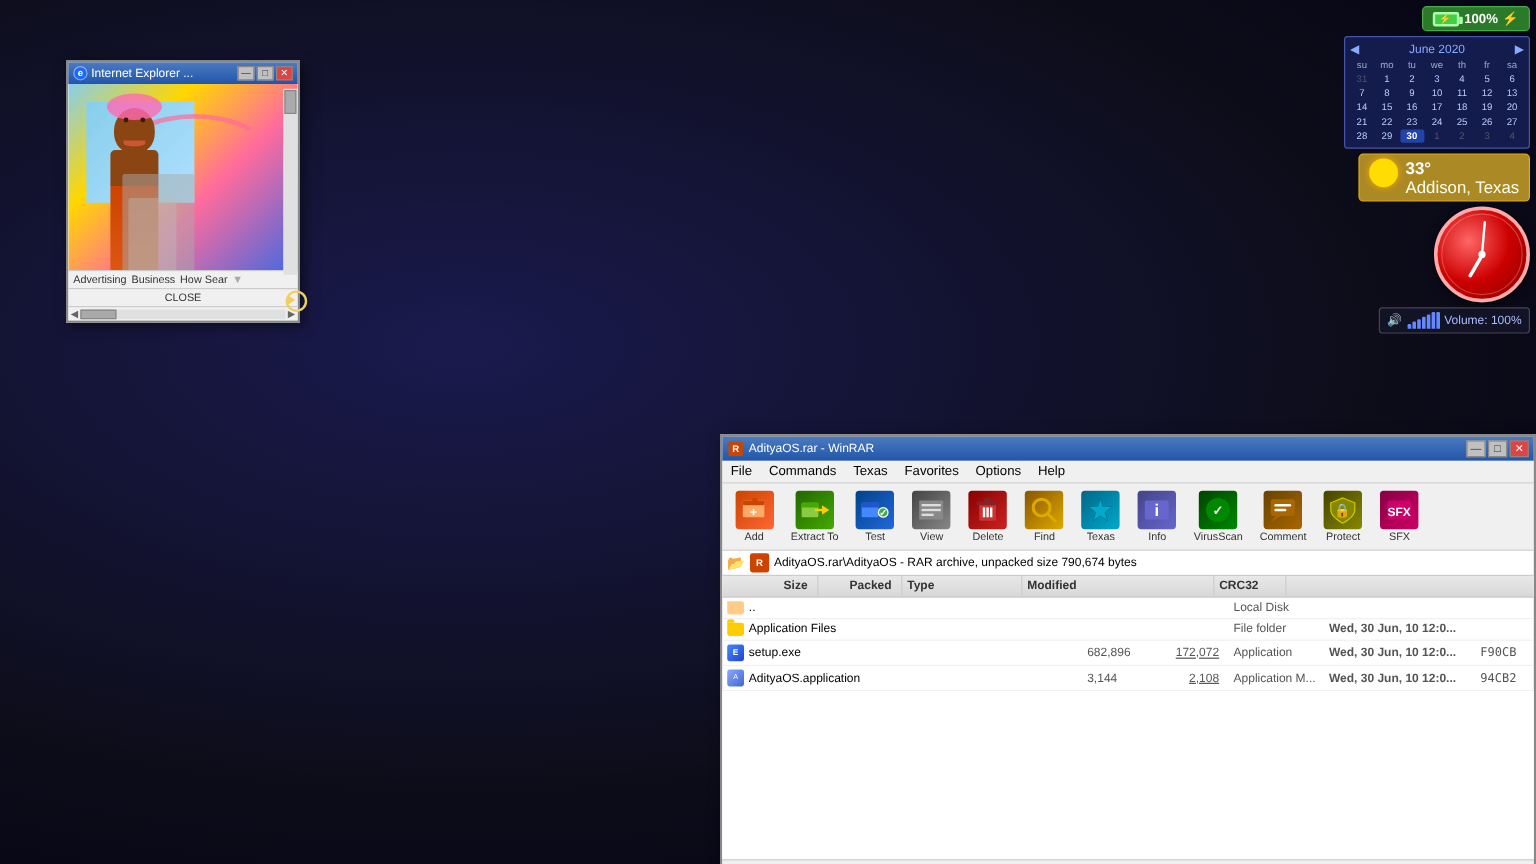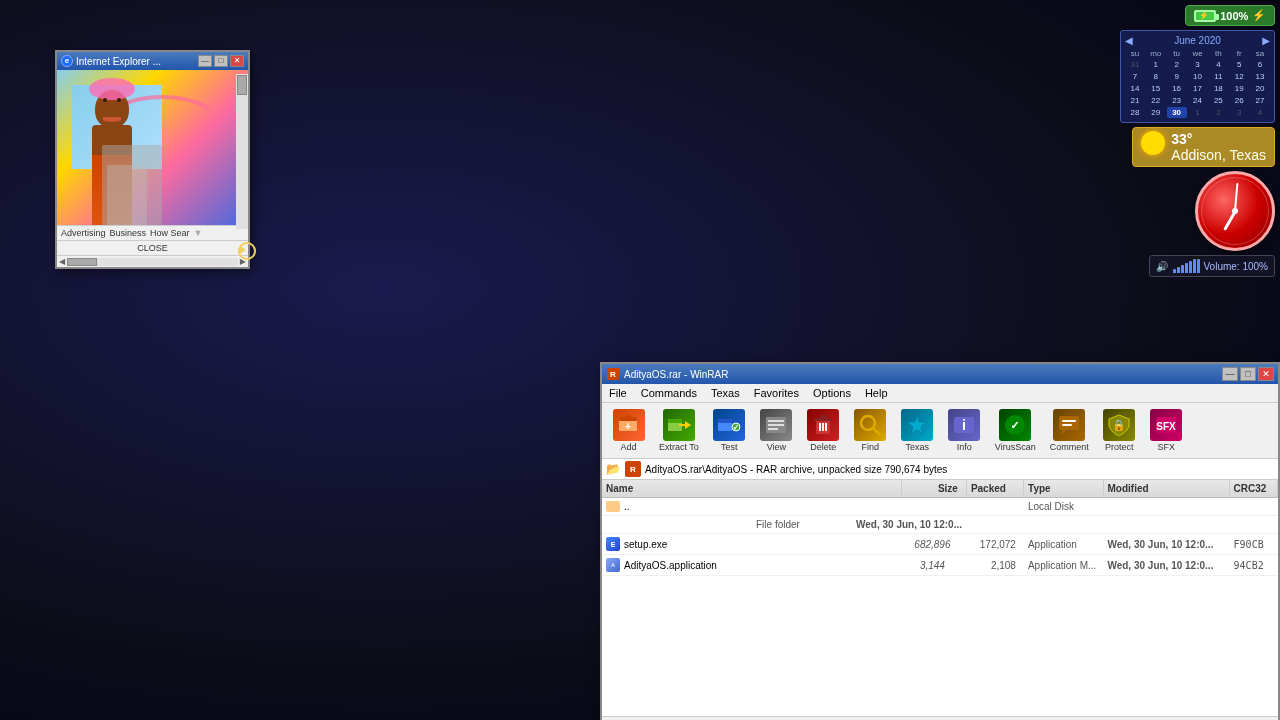--- a/index.html
+++ b/index.html
@@ -502,48 +502,48 @@
       font-weight: bold;
     }
     .col-header {
       padding: 3px 4px;
       border-right: 1px solid #ccc;
       cursor: pointer;
       color: #333;
     }
     .col-name { flex: 1; min-width: 300px; }
     .col-size { width: 80px; text-align: right; padding-right: 8px; }
-    .col-packed { width: 70px; text-align: left; padding-right: 8px; }
+    .col-packed { width: 70px; text-align: right; padding-right: 8px; }
     .col-type { width: 100px; }
     .col-modified { width: 160px; }
     .col-crc { width: 60px; }
 
     .file-row {
       display: flex;
       align-items: center;
       font-size: 10px;
       border-bottom: 1px solid #f0f0f0;
       cursor: pointer;
     }
     .file-row .col-name {
       display: flex;
       align-items: center;
       gap: 4px;
       padding: 3px 4px;
     }
     .file-row .col-size {
       padding: 3px 8px 3px 4px;
-      text-align: center;
+      text-align: left;
       color: #555;
-      font-style: italic;
     }
     .file-row .col-packed {
       padding: 3px 8px 3px 4px;
       text-align: right;
       color: #555;
+      text-decoration: underline;
     }
     .file-row .col-type {
       padding: 3px 4px;
       color: #555;
     }
     .file-row .col-modified {
       padding: 3px 4px;
       color: #555;
       font-weight: bold;
     }
@@ -945,41 +945,44 @@
 
     <div class="winrar-pathbar">
       <span class="pathbar-icon">📂</span>
       <div class="pathbar-archive-icon">R</div>
       <span>AdityaOS.rar\AdityaOS - RAR archive, unpacked size 790,674 bytes</span>
     </div>
 
     <div class="winrar-filelist">
 
       <div class="filelist-header">
-        <div class="col-header col-name">Name</div>
         <div class="col-header col-size">Size</div>
         <div class="col-header col-packed">Packed</div>
         <div class="col-header col-type">Type</div>
         <div class="col-header col-modified">Modified</div>
         <div class="col-header col-crc">CRC32</div>
       </div>
 
       <div class="file-row">
         <div class="col-name">
           <div class="file-icon-parent"></div>
           <span>..</span>
         </div>
         <div class="col-size"></div>
         <div class="col-packed"></div>
         <div class="col-type">Local Disk</div>
         <div class="col-modified"></div>
         <div class="col-crc"></div>
       </div>
 
       <div class="file-row">
+        <div class="col-name">
+          <div class="file-icon-folder"></div>
+          <span>Application Files</span>
+        </div>
         <div class="col-size"></div>
         <div class="col-packed"></div>
         <div class="col-type">File folder</div>
         <div class="col-modified">Wed, 30 Jun, 10 12:0...</div>
         <div class="col-crc"></div>
       </div>
 
       <div class="file-row">
         <div class="col-name">
           <div class="file-icon-exe">E</div>

